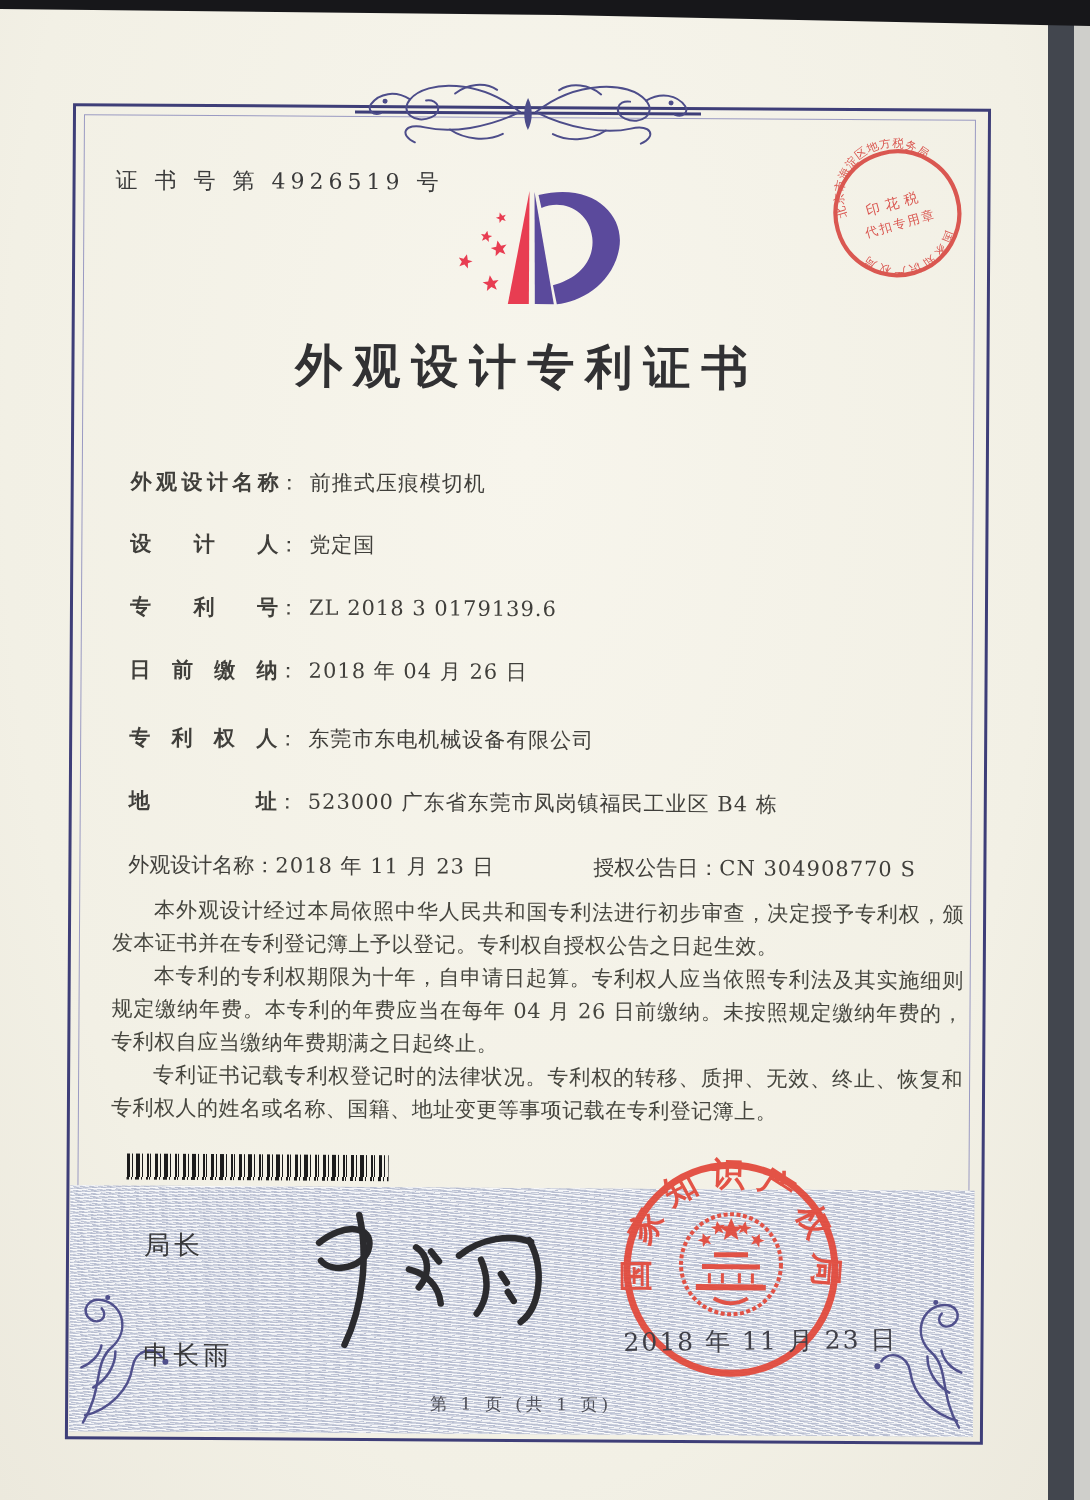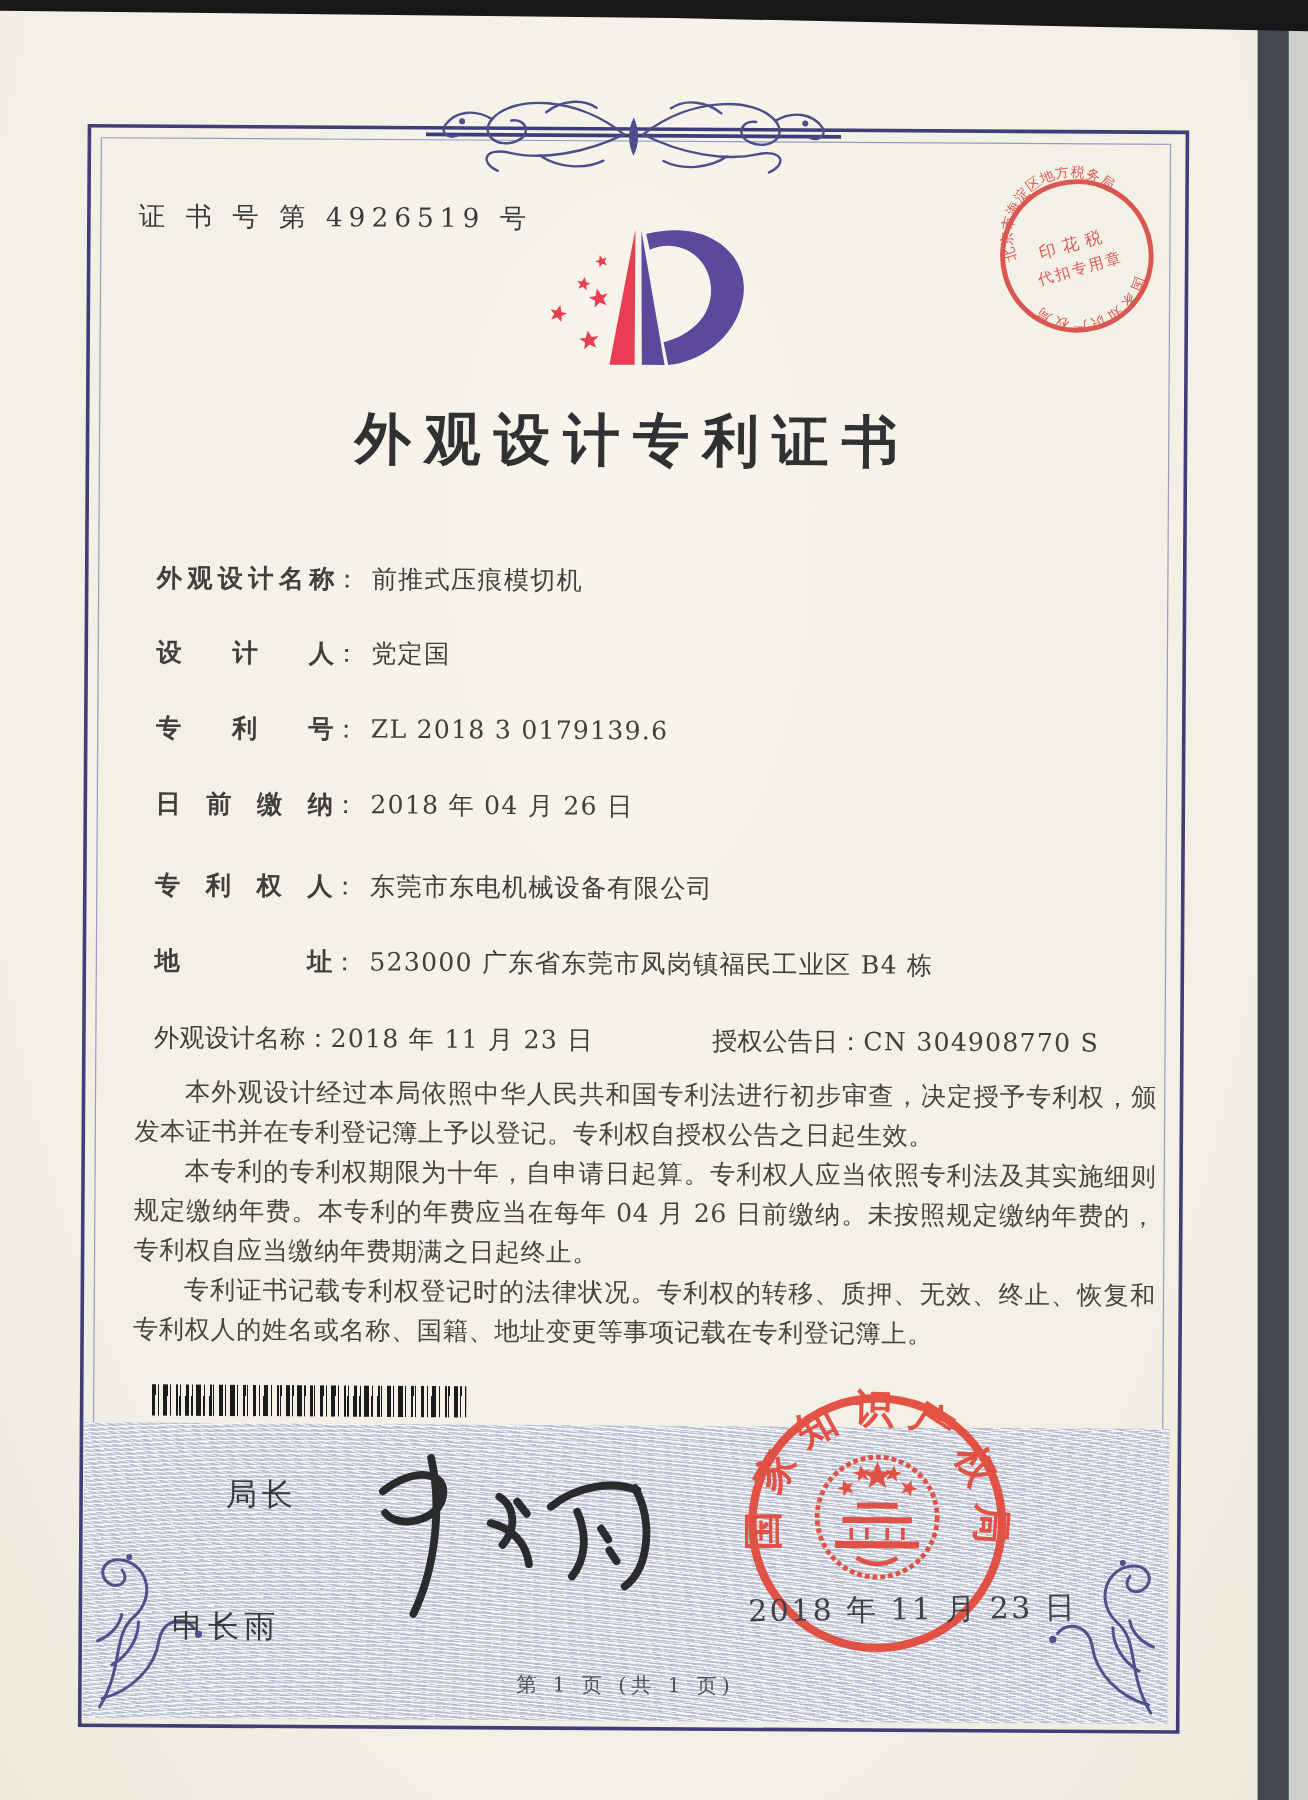--- a/index.html
+++ b/index.html
@@ -58,21 +58,21 @@
   .barcode{
     position:absolute;left:130px;top:1148px;width:262px;height:26px;z-index:8;
     background:repeating-linear-gradient(90deg,
       #1b1b1b 0 3px, transparent 3px 5px,
       #1b1b1b 5px 6px, transparent 6px 9px,
       #1b1b1b 9px 13px, transparent 13px 15px,
       #1b1b1b 15px 16px, transparent 16px 20px,
       #1b1b1b 20px 22px, transparent 22px 23px,
       #1b1b1b 23px 24px, transparent 24px 28px);
   }
-  .sig-role{position:absolute;left:148px;top:1222px;font-size:26px;color:#39393b;z-index:8;font-family:"DejaVu Sans","Liberation Sans",sans-serif;letter-spacing:4px;margin-left:44px;}
+  .sig-role{position:absolute;left:148px;top:1222px;font-size:26px;color:#39393b;z-index:8;font-family:"DejaVu Sans","Liberation Sans",sans-serif;letter-spacing:4px;}
   .sig-name{position:absolute;left:148px;top:1332px;font-size:26px;color:#39393b;z-index:8;font-family:Liberation Serif, serif;letter-spacing:4px;}
   .signature-svg{position:absolute;left:285px;top:1188px;width:280px;height:160px;z-index:8;}
   .big-seal{position:absolute;left:600px;top:1125px;width:270px;height:270px;z-index:7;opacity:.93;}
   .seal-date{position:absolute;left:628px;top:1315px;font-size:25px;color:#3f3f47;letter-spacing:2px;z-index:8;transform:rotate(-1deg);white-space:nowrap;}
   .footer{position:absolute;left:73px;top:1385px;width:906px;text-align:center;font-size:17px;letter-spacing:4px;color:#4e4f58;z-index:8;}
 </style>
 </head>
 <body>
 
 <div class="stage">

